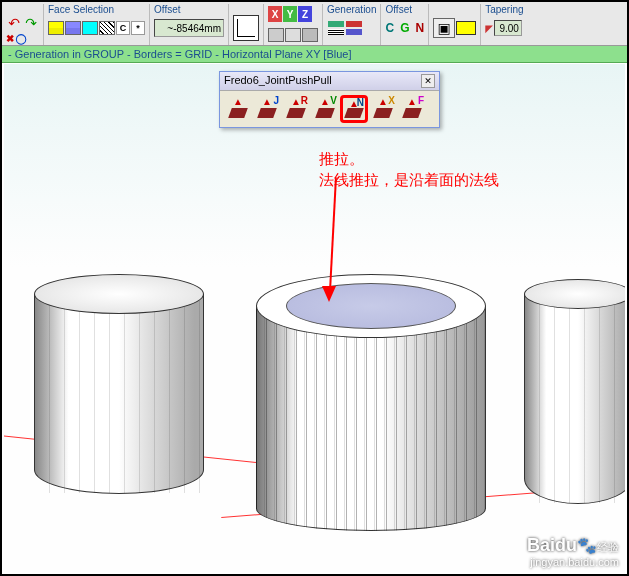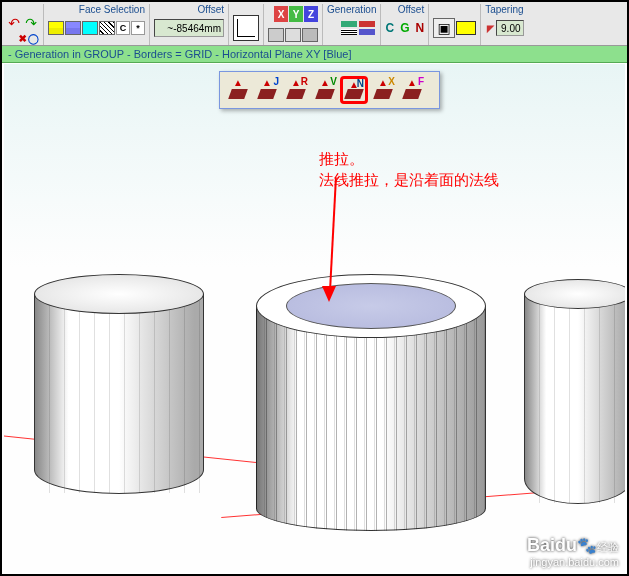--- a/index.html
+++ b/index.html
@@ -1,19 +1,19 @@
 <!DOCTYPE html>
 <html><head>
 <meta charset="utf-8">
 <style>
 * { margin: 0; padding: 0; box-sizing: border-box; font-family: Arial, sans-serif; }
 body { width: 629px; height: 576px; position: relative; overflow: hidden; background: #fff; border: 2px solid #000; }
 
 .toolbar { background: #e8e8e8; border-bottom: 1px solid #999; display: flex; align-items: stretch; height: 44px; padding: 2px 0 0 0; }
-.tool-section { border-right: 1px solid #bbb; padding: 0 4px; display: flex; flex-direction: column; align-items: flex-end; font-size: 10px; }
+.tool-section { border-right: 1px solid #bbb; padding: 0 4px; display: flex; flex-direction: column; align-items: flex-start; font-size: 10px; }
 .tool-section .label { color: #1a4d8f; height: 12px; }
 .tool-section .row { display: flex; gap: 1px; height: 24px; align-items: center; }
 .undo-btn,.redo-btn { width: 16px; height: 16px; display: flex; align-items: center; justify-content: center; font-size: 14px; }
 .undo-btn { color: #c00; }
 .redo-btn { color: #090; }
 .x-red { color: #c00; font-weight: bold; }
 .o-blue { color: #04c; font-weight: bold; }
 .swatch { width: 16px; height: 14px; border: 1px solid #666; }
 .sw-yellow { background: linear-gradient(#ff0,#ff0 50%,#ee0 50%); }
 .sw-blue { background: linear-gradient(#88f,#88f 50%,#77e 50%); }
@@ -192,20 +192,24 @@
   </div>
 
   <div class="cylinder cyl3">
     <div class="cyl-body">
         <div class="cyl-lines"></div>
       </div>
     <div class="cyl-top"></div>
   </div>
 
   <div class="toolbar-float">
+    <div class="titlebar">
+      <span>Fredo6_JointPushPull</span>
+      <span class="close-x">✕</span>
+    </div>
     <div class="body" id="float-body">
         <div class="tool-btn">
           <span class="arrow-up">▲</span>
           <span class="letter lt-blank"></span>
           <div class="box3d"></div>
         </div>
         <div class="tool-btn">
           <span class="arrow-up">▲</span>
           <span class="letter lt-j">J</span>
           <div class="box3d"></div>

